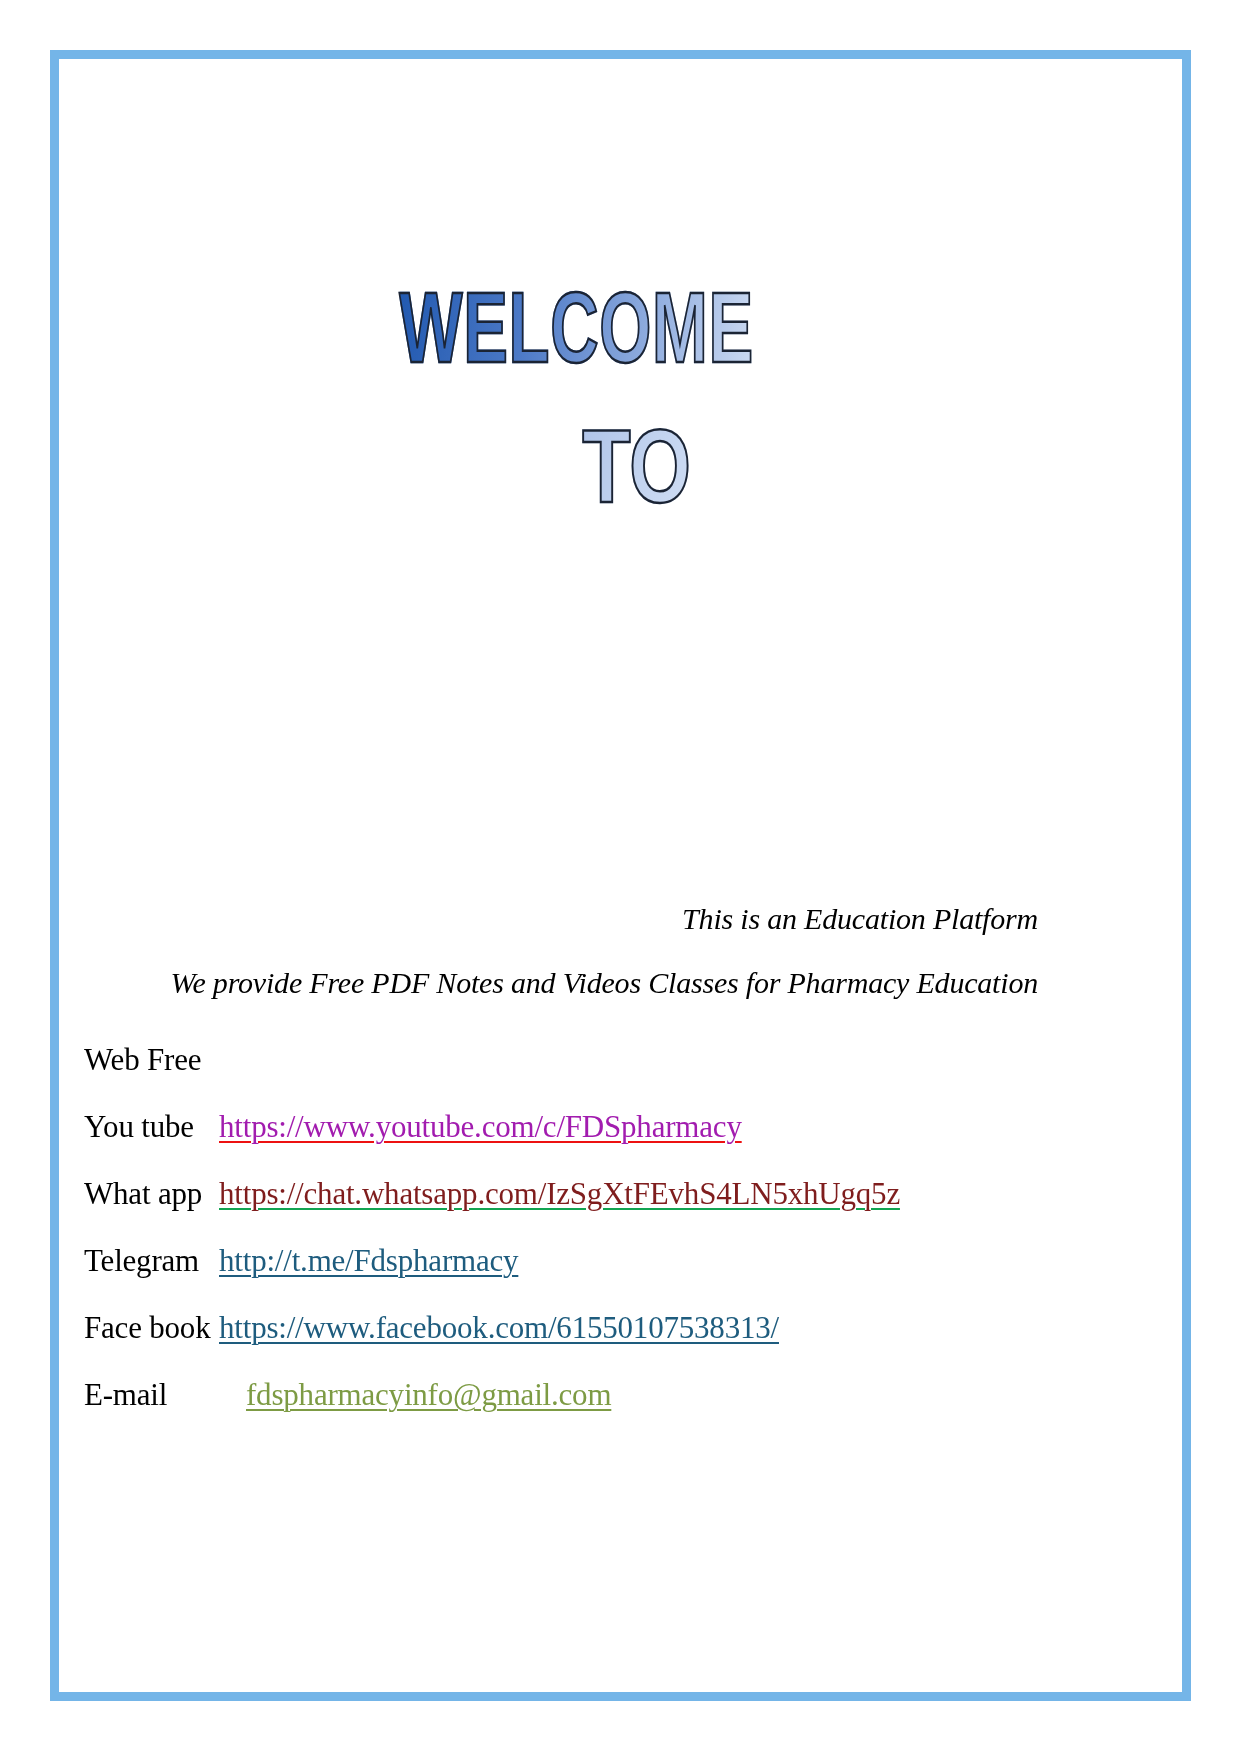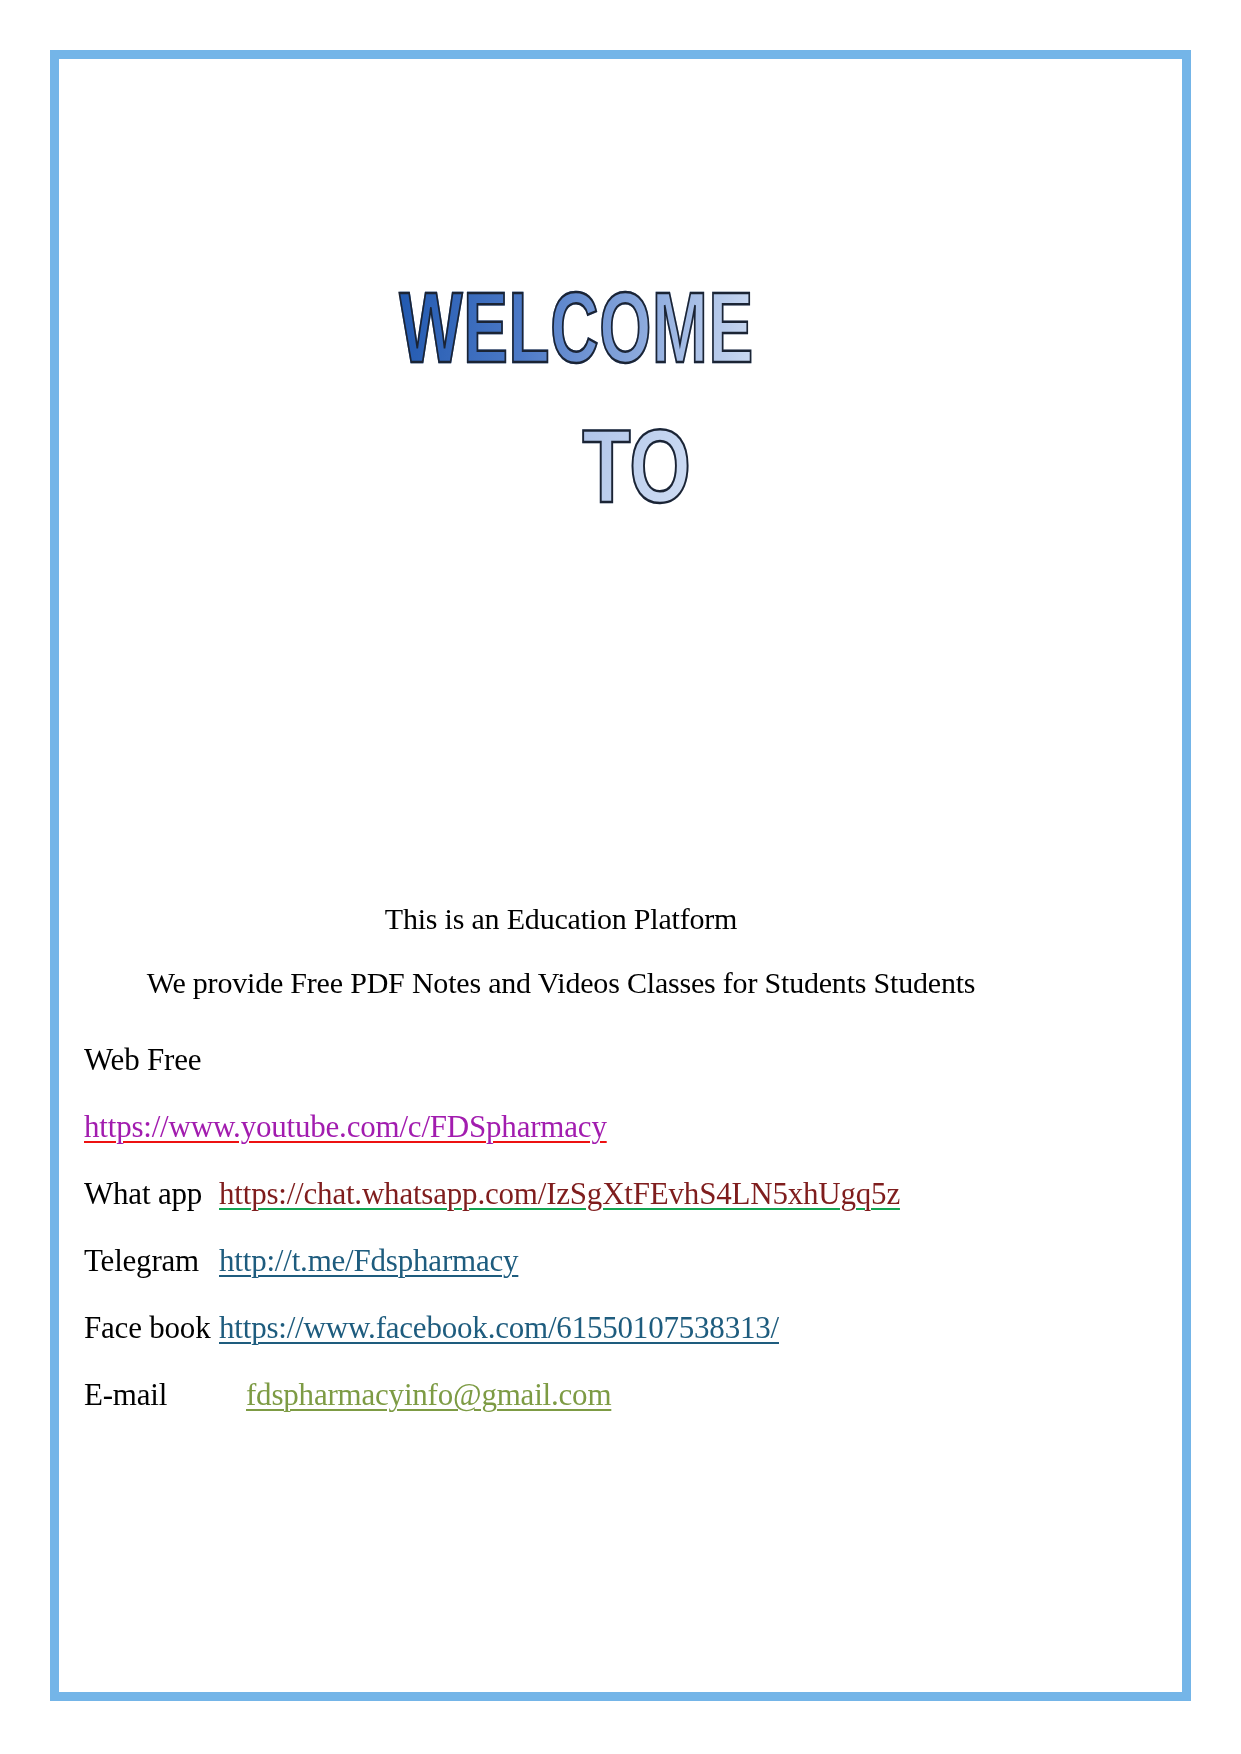--- a/index.html
+++ b/index.html
@@ -50,21 +50,21 @@
 
   
   .content {
     position: absolute;
     left: 84px; top: 900px;
     width: 954px;
     font-size: 30px;
     letter-spacing: -0.2px;
     color: #000000;
   }
-  .intro { line-height: 38px; text-align: center; }
+  .intro { line-height: 38px; text-align: right; font-style: italic; }
   .intro-2 { margin-top: 26px; }
 
   .contacts { margin-top: 24px; }
   .contact-row { display: flex; align-items: baseline; line-height: 67px; }
   .contact-label { flex: none; width: 135px; font-size: 31px; }
   .contact-link {
     font-size: 31px;
     white-space: nowrap;
     text-decoration: underline;
     text-decoration-thickness: 2px;
@@ -85,29 +85,30 @@
   </div>
 
   <div class="wordart-wrap to-wrap">
     <span class="wordart-text to-text">TO</span>
   </div>
 
   <div class="content">
 
     <p class="intro intro-1">This is an Education Platform</p>
 
-    <p class="intro intro-2">We provide Free PDF Notes and Videos Classes for Students Students</p>
+    <p class="intro intro-2">We provide Free PDF Notes and Videos Classes for Pharmacy Education</p>
 
     <div class="contacts">
 
       <div class="contact-row">
         <span class="contact-label">Web Free</span>
       </div>
 
       <div class="contact-row">
+        <span class="contact-label">You tube</span>
         <a class="contact-link" style="color: #a21caf; text-decoration-color: rgb(237, 17, 17);">https://www.youtube.com/c/FDSpharmacy</a>
       </div>
 
       <div class="contact-row">
         <span class="contact-label">What app</span>
         <a class="contact-link" style="color: #7f1d1d; text-decoration-color: rgb(18, 164, 82);">https://chat.whatsapp.com/IzSgXtFEvhS4LN5xhUgq5z</a>
       </div>
 
       <div class="contact-row">
         <span class="contact-label">Telegram</span>

